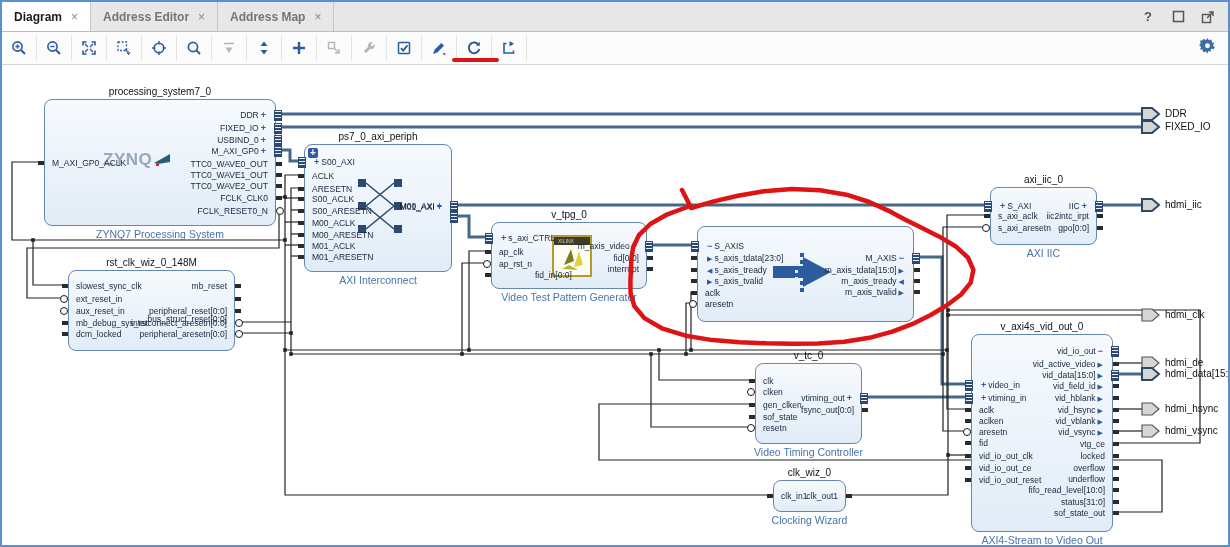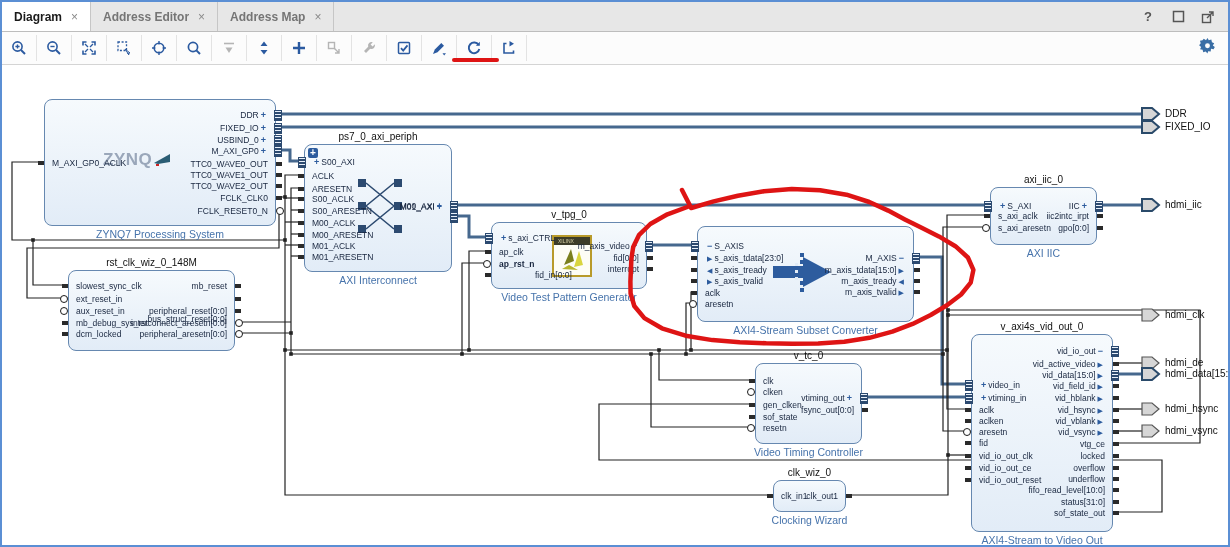--- a/index.html
+++ b/index.html
@@ -249,20 +249,21 @@
       </svg>
       <div class="extlabel" style="left: 1163px; top: 106px;">DDR</div>
       <div class="extlabel" style="left: 1163px; top: 119px;">FIXED_IO</div>
       <div class="extlabel" style="left: 1163px; top: 197px;">hdmi_iic</div>
       <div class="extlabel" style="left: 1163px; top: 307px;">hdmi_clk</div>
       <div class="extlabel" style="left: 1163px; top: 355px;">hdmi_de</div>
       <div class="extlabel" style="left: 1163px; top: 366px;">hdmi_data[15:0]</div>
       <div class="extlabel" style="left: 1163px; top: 401px;">hdmi_hsync</div>
       <div class="extlabel" style="left: 1163px; top: 423px;">hdmi_vsync</div>
       <div class="block" style="left: 42px; top: 97px; width: 230px; height: 125px;">
+        <div class="btitle">processing_system7_0</div>
         <div class="bsub">ZYNQ7 Processing System</div>
         <div class="cicon" style="left: 58px; top: 50px; display: flex; align-items: center;">
           <span class="zynqtxt">ZYNQ</span>
           <svg width="18" height="12" style="margin-left:2px">
             <polygon points="0,9 16,0 16,8 4,10" fill="#2a5d74"></polygon>
             <rect x="2" y="10" width="3" height="2" fill="#c22"></rect>
           </svg>
         </div>
         <div class="port l" style="top: 58px;"><span>M_AXI_GP0_ACLK</span></div>
         <div class="pin sq" style="top: 61px; left: -7px;"></div>
@@ -355,33 +356,32 @@
             <rect x="0" y="0" width="36" height="8" fill="#3c3c28"></rect>
             <text x="4" y="6" font-size="5" fill="#d8d2a8" font-family="Liberation Sans">XILINX</text>
             <polygon points="10,28 17,12 20,24" fill="#7a7f1e"></polygon>
             <polygon points="20,30 25,14 29,28" fill="#d9d53f"></polygon>
             <polygon points="8,32 15,28 24,33" fill="#b6b52f"></polygon>
           </svg></div>
         <div class="port l" style="top: 10px;"><span class="g">+</span><span>s_axi_CTRL</span></div>
         <div class="pin bus" style="top: 10px; left: -7px;"></div>
         <div class="port l" style="top: 24px;"><span>ap_clk</span></div>
         <div class="pin sq" style="top: 27px; left: -7px;"></div>
-        <div class="port l" style="top: 36px; font-weight: bold;"><span>ap_rst_n</span></div>
+        <div class="port l" style="top: 36px;"><span>ap_rst_n</span></div>
         <div class="pin circ" style="top: 37px; left: -9px;"></div>
         <div class="port l" style="top: 47px; padding-left: 36px;"><span>fid_in[0:0]</span></div>
         <div class="pin sq" style="top: 50px; left: -7px;"></div>
         <div class="port r" style="top: 18px;"><span>m_axis_video</span><span class="g">+</span></div>
         <div class="pin bus" style="top: 18px; right: -7px;"></div>
         <div class="port r" style="top: 30px;"><span>fid[0:0]</span></div>
         <div class="pin sq" style="top: 33px; right: -7px;"></div>
         <div class="port r" style="top: 41px;"><span>interrupt</span></div>
         <div class="pin sq" style="top: 44px; right: -7px;"></div>
       </div>
       <div class="block" style="left: 695px; top: 224px; width: 215px; height: 94px;">
-        <div class="bsub">AXI4-Stream Subset Converter</div>
         <div class="cicon" style="left: 75px; top: 26px;"><svg width="66" height="40">
             <g fill="#2d5c9e">
               <rect x="0" y="13" width="30" height="12"></rect>
               <polygon points="30,4 30,34 58,19"></polygon>
             </g>
             <g fill="#2d5c9e">
               <rect x="27" y="0" width="4" height="4"></rect>
               <rect x="27" y="7" width="4" height="4"></rect>
               <rect x="27" y="28" width="4" height="4"></rect>
               <rect x="27" y="35" width="4" height="4"></rect>

